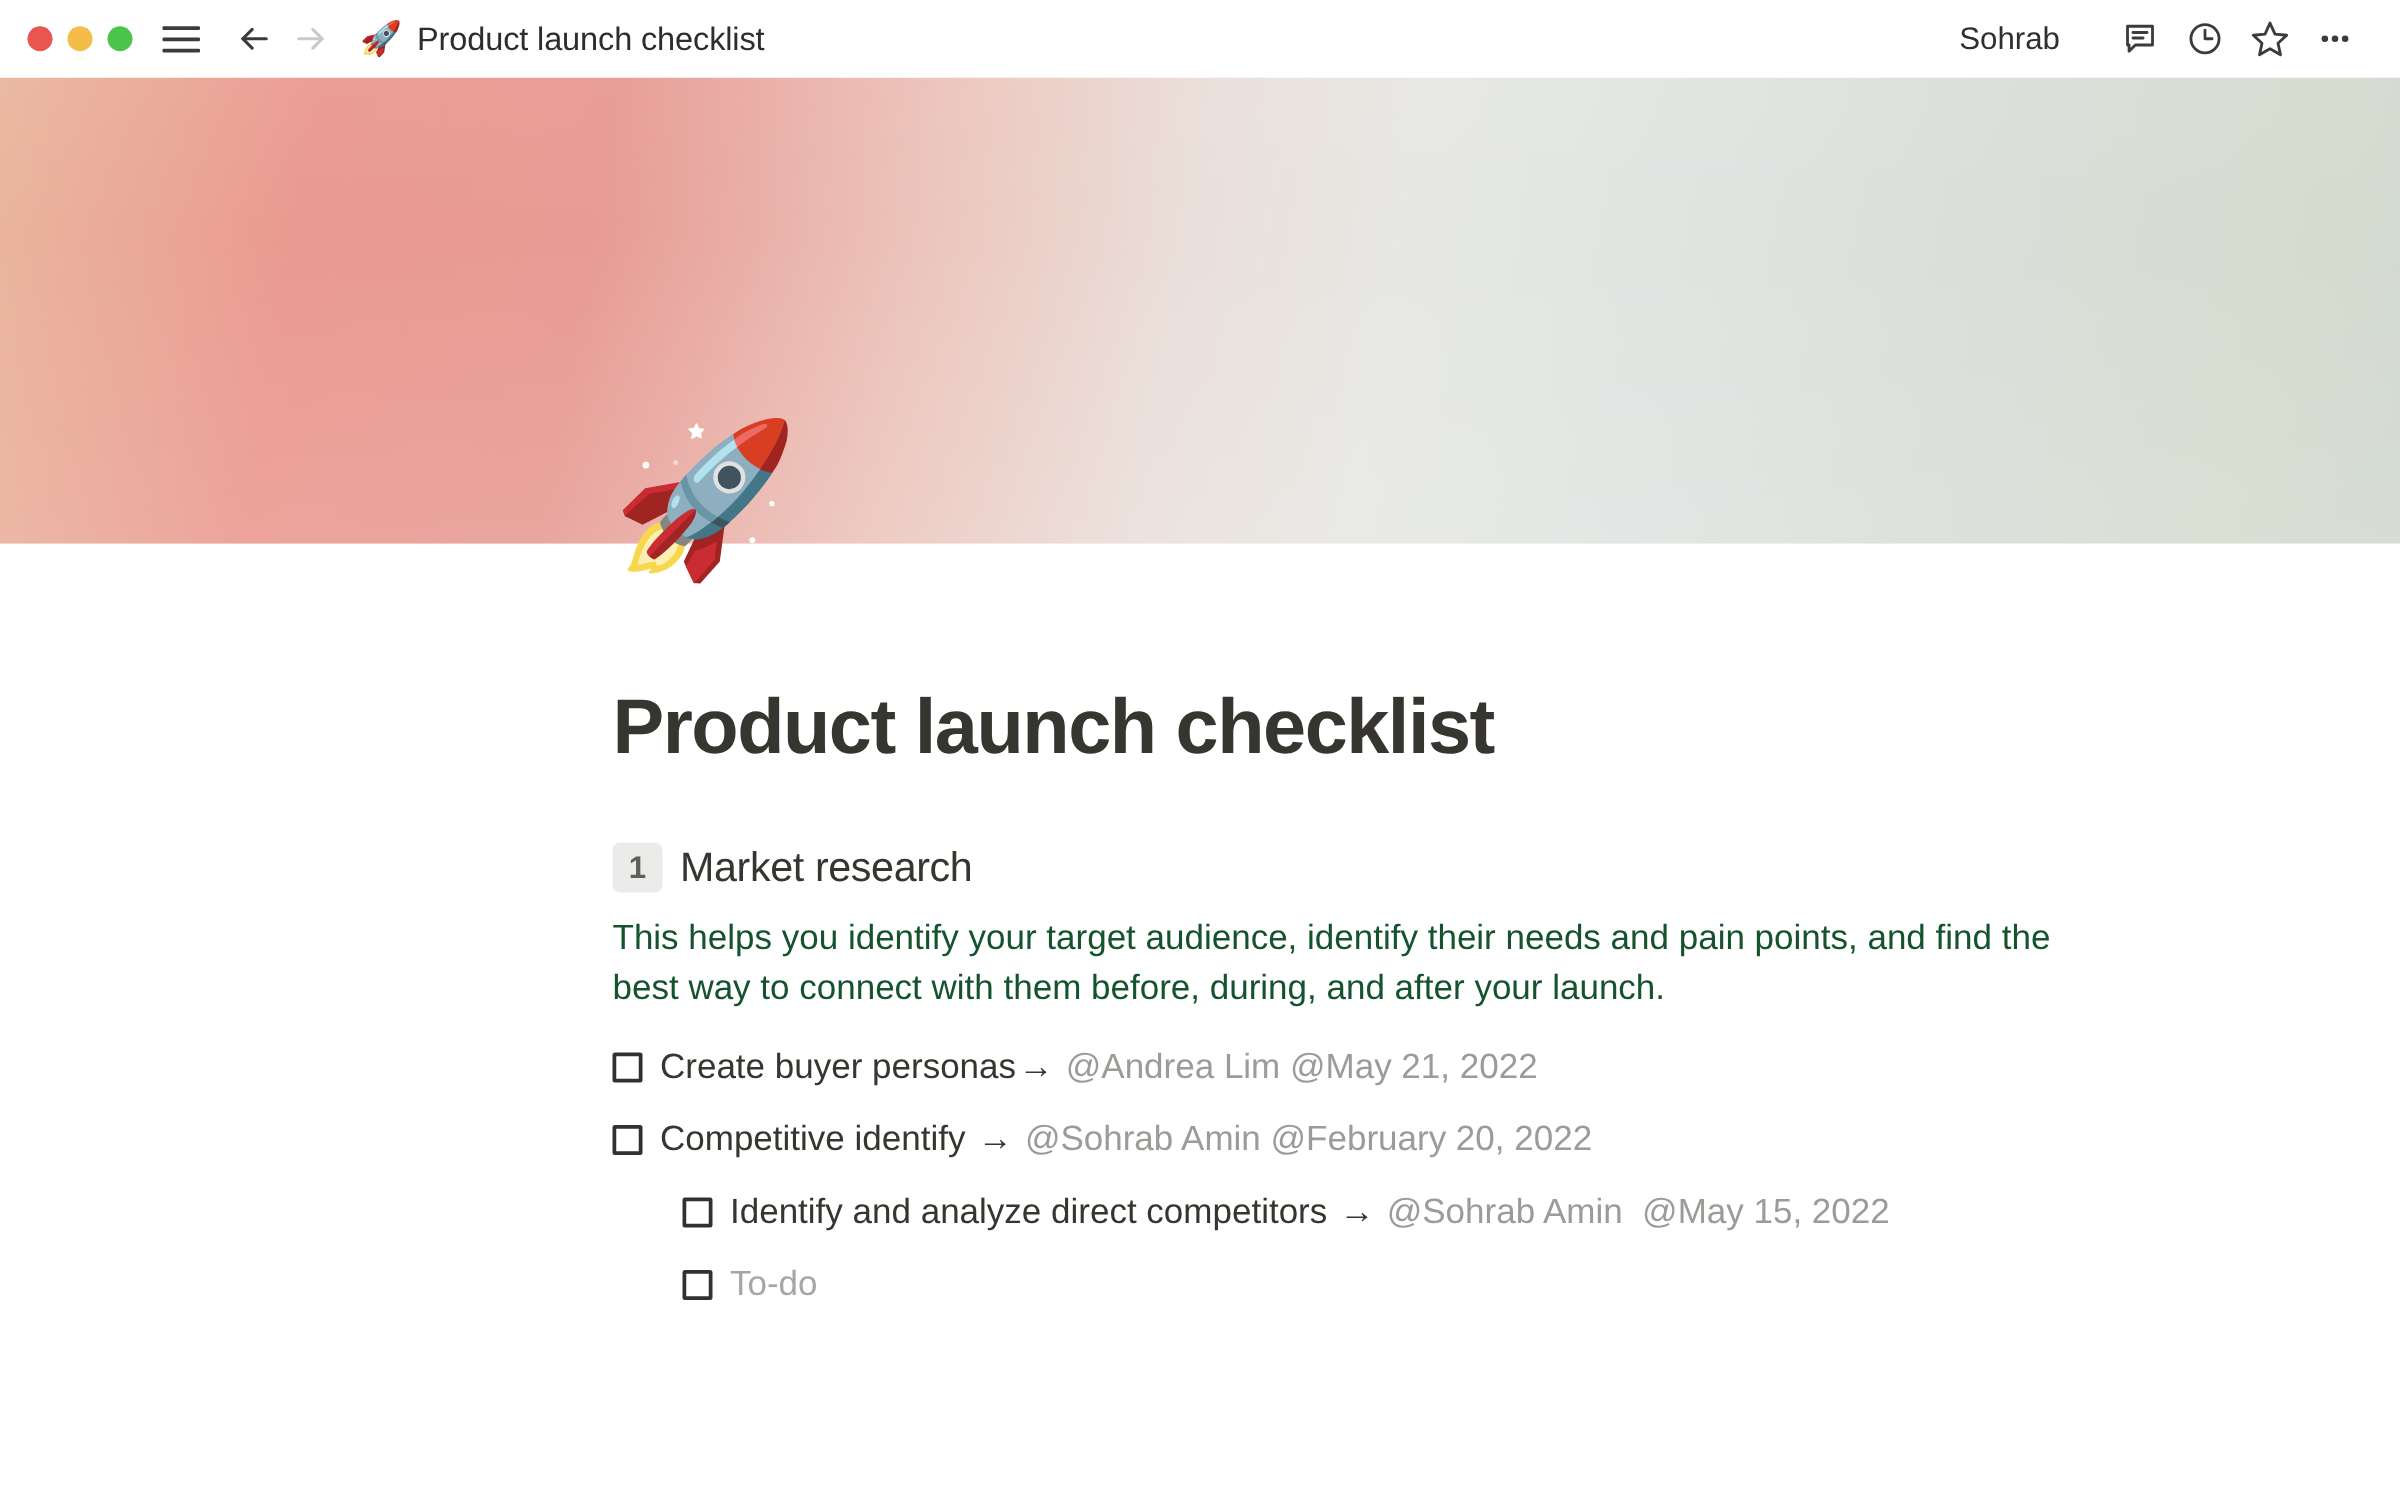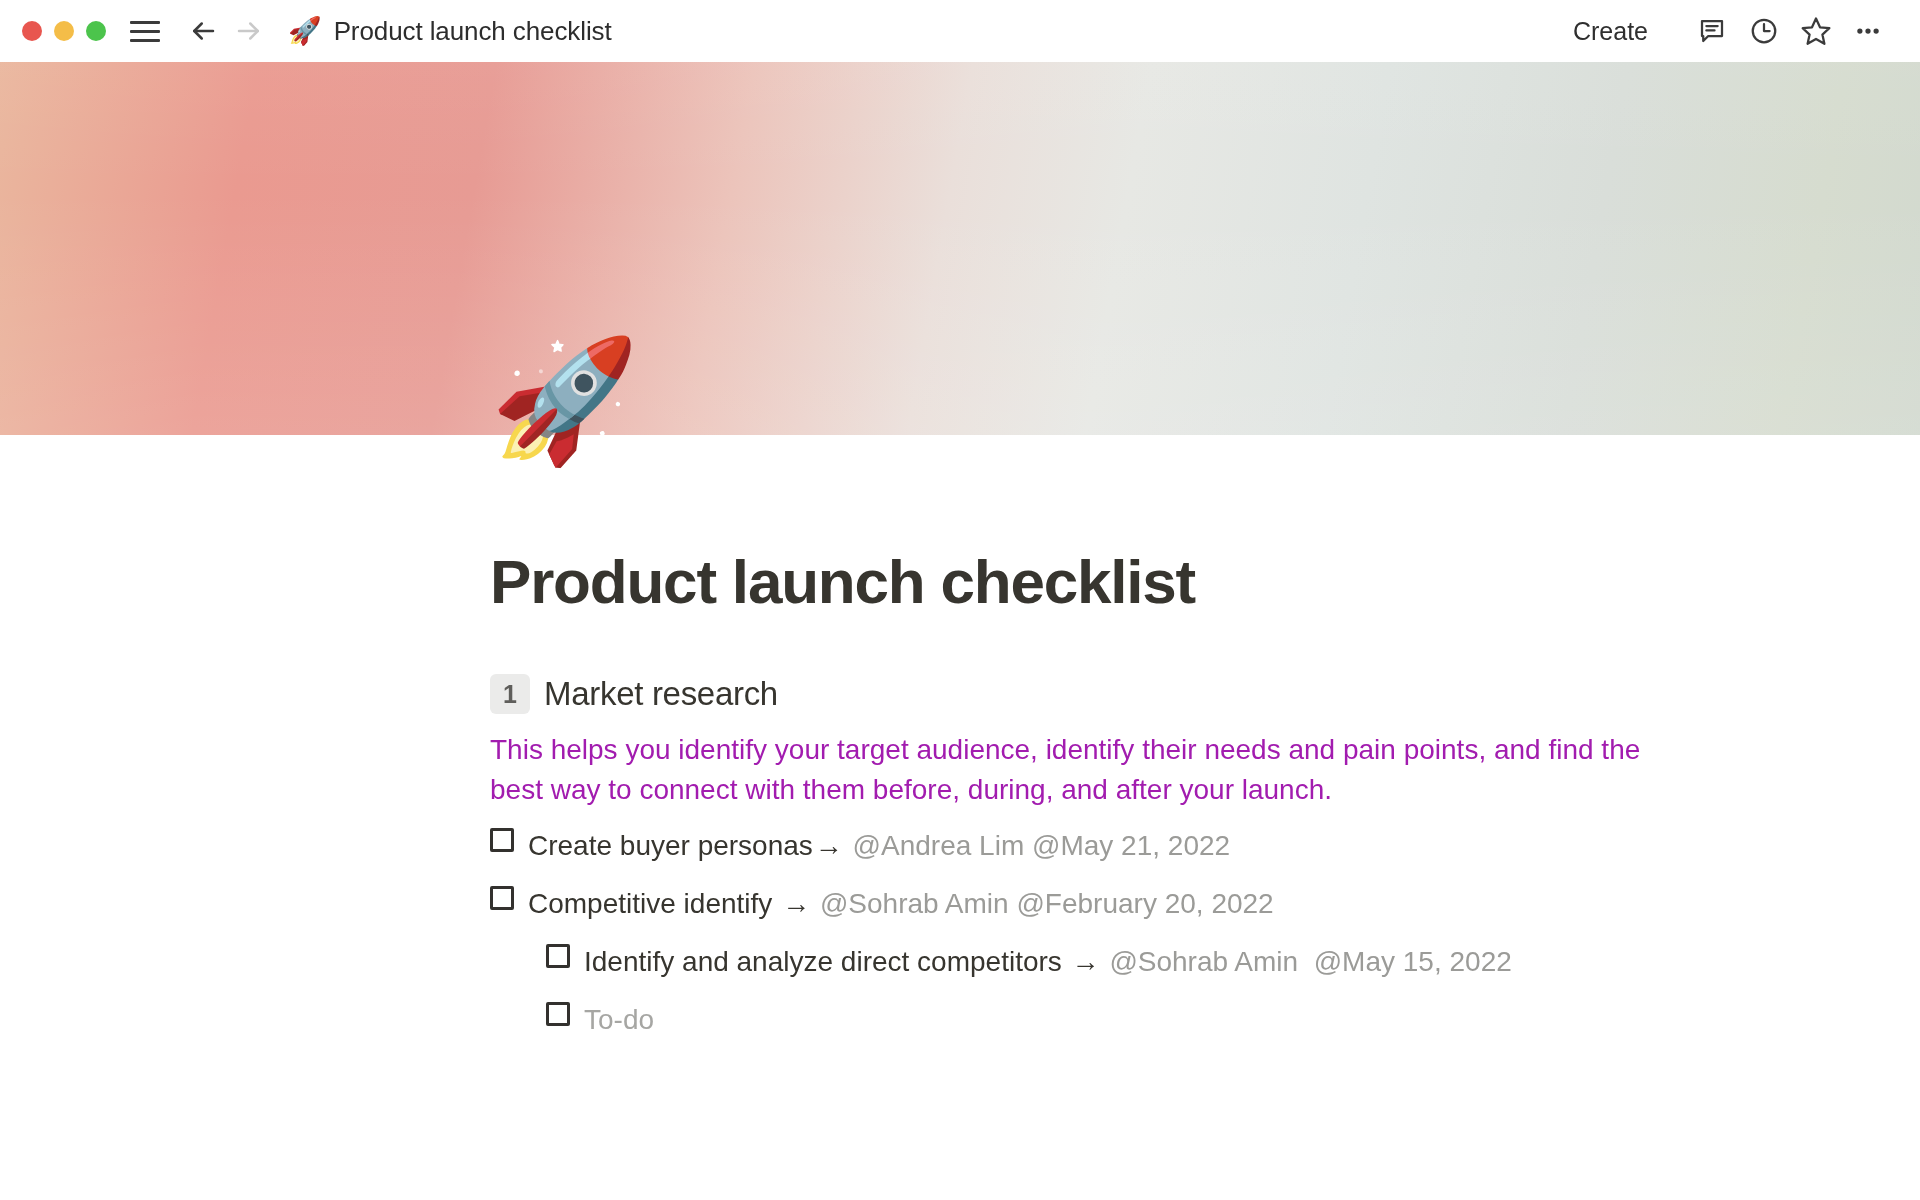--- a/index.html
+++ b/index.html
@@ -196,29 +196,30 @@
     font-size: 33px;
     font-weight: 400;
     color: #37352f;
     letter-spacing: -0.3px;
   }
 
   .section-desc {
     padding: 16px 0 0 255px;
     font-size: 28px;
     line-height: 1.43;
-    color: #a21caf;
+    color: #14532d;
     max-width: 1420px;
   }
 
   .todo-list {
     padding: 14px 0 0 255px;
   }
   .todo {
     display: flex;
+    align-items: center;
     gap: 14px;
     min-height: 52px;
     padding: 3px 0;
   }
   .todo.nested { padding-left: 56px; }
 
   .checkbox {
     width: 24px;
     height: 24px;
     border: 3px solid #33312e;
@@ -273,21 +274,21 @@
     </svg>
   </div>
 
   <div class="doc-ident">
     <span class="doc-emoji">🚀</span>
     <span class="doc-title">Product launch checklist</span>
   </div>
 
   <div class="tb-right">
 
-    <div class="share-btn">Create</div>
+    <div class="share-btn">Sohrab</div>
 
     <div class="tb-icon">
       <svg width="30" height="30" viewBox="0 0 24 24" fill="none" stroke="#3b3b3b" stroke-width="1.8" stroke-linecap="round" stroke-linejoin="round">
         <path d="M4 4h16v12H9l-4 4v-4H4z"></path>
         <line x1="7.5" y1="8" x2="16.5" y2="8"></line>
         <line x1="7.5" y1="11.5" x2="14" y2="11.5"></line>
       </svg>
     </div>
 
     <div class="tb-icon">

